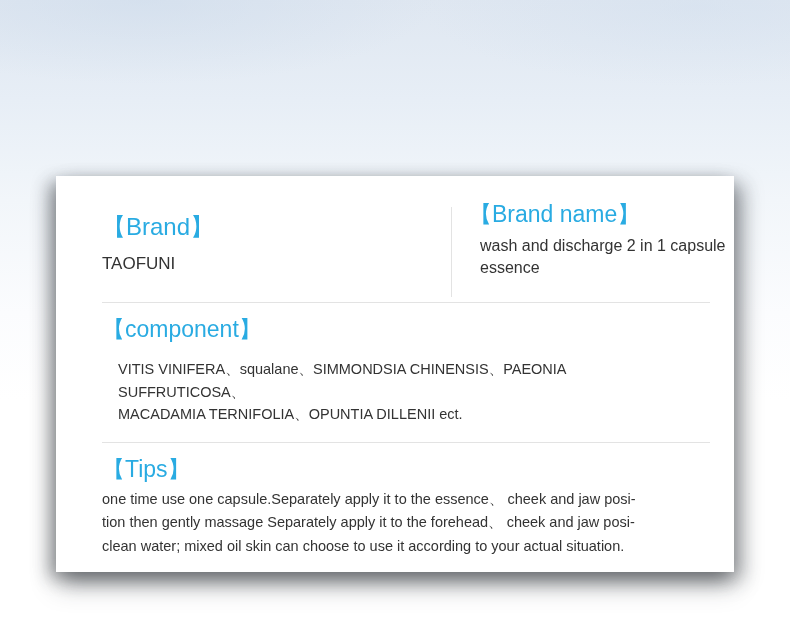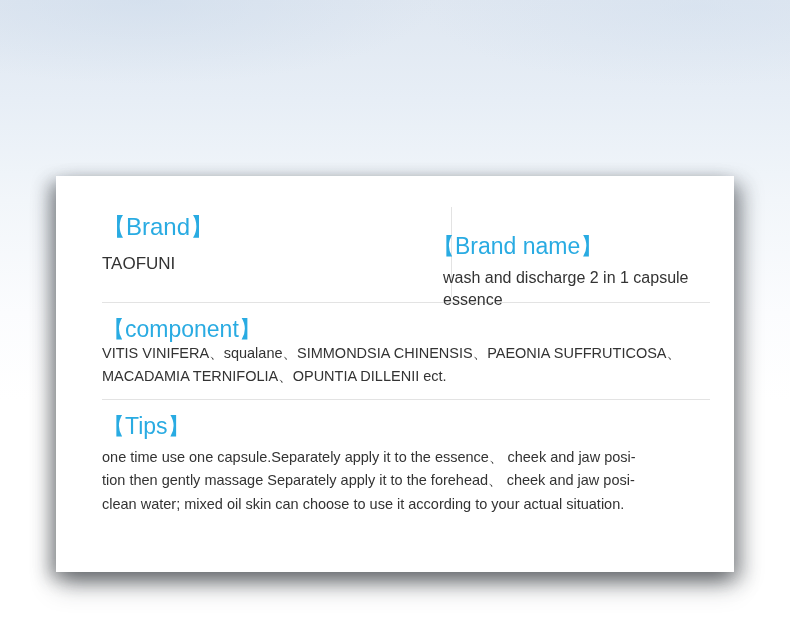--- a/index.html
+++ b/index.html
@@ -95,24 +95,23 @@
   }
 
   .col-left {
     position: absolute;
     left: 0;
     top: 0;
     width: 300px;
   }
   .col-right {
     position: absolute;
-    left: 330px;
+    left: 367px;
     top: 0;
     width: 259px;
-    margin-top: 32px;
   }
 
   .col-left .blue-head {
     font-size: 24px;
     margin: 16px 0 0 0;
   }
   .col-left .body-text {
     font-size: 17px;
     margin: 14px 0 0 0;
   }
@@ -150,21 +149,21 @@
   .section-component .blue-head {
     font-size: 23px;
   }
   .section-component .body-text {
     font-size: 14.5px;
     line-height: 1.55;
     margin-top: 9px;
   }
 
   .section-component .ingredients {
-    margin: 0;
+    margin: 16px;
   }
 
   .rule-2 {
     margin-top: 12px;
   }
 
   
   .section-tips {
     padding-top: 14px;
   }

